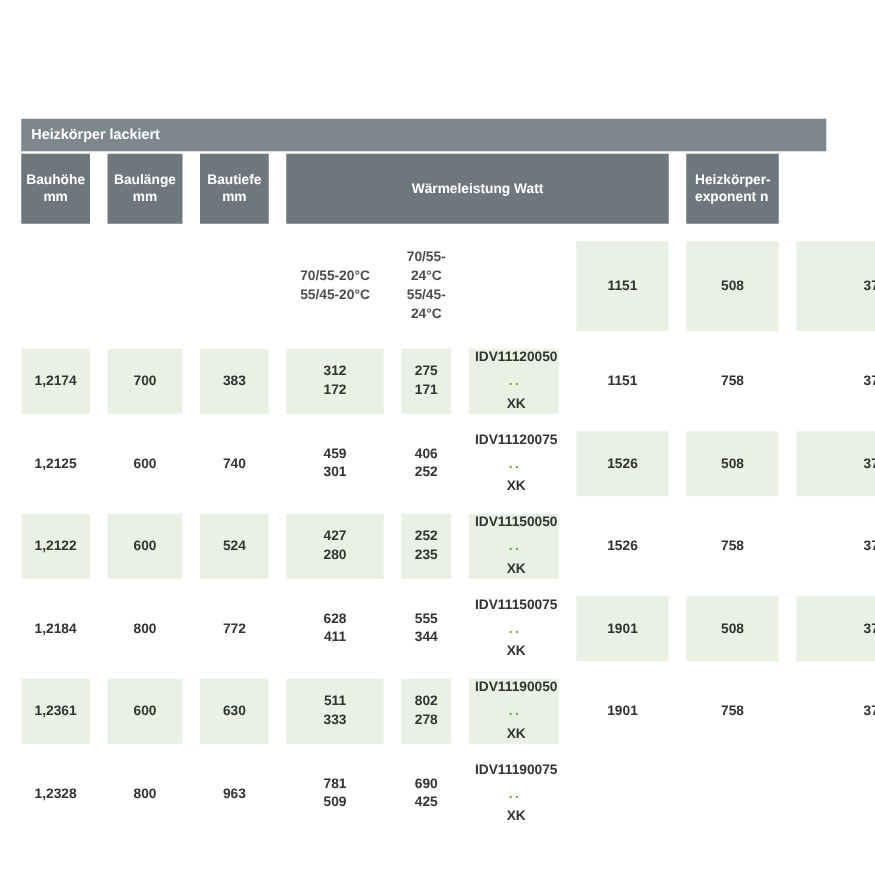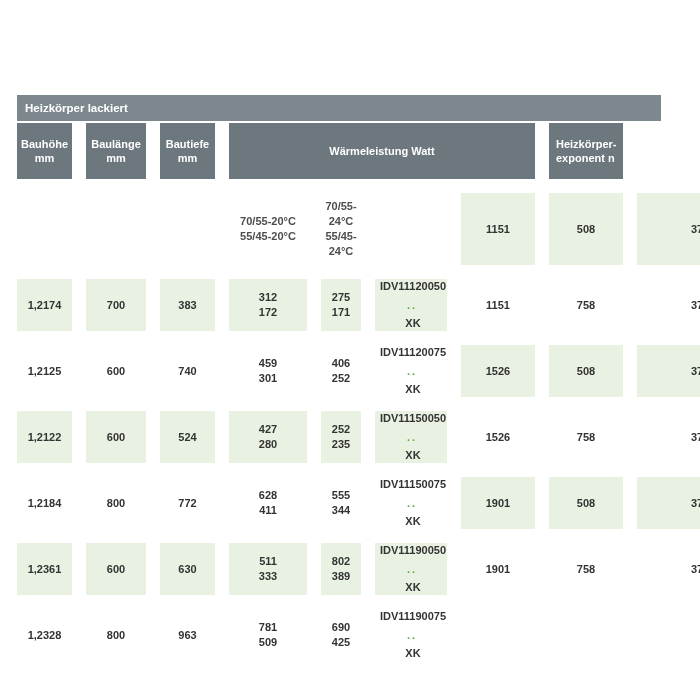--- a/index.html
+++ b/index.html
@@ -194,21 +194,21 @@
           <div class="cell">37</div>
           <div class="cell">1,2361</div>
           <div class="cell">600</div>
           <div class="cell">630</div>
           <div class="cell">
             <span>511</span>
             <span>333</span>
           </div>
           <div class="cell">
             <span>802</span>
-            <span>389</span>
+            <span>278</span>
           </div>
           <div class="cell artikel">
             <span>IDV11190050</span>
             <span class="dots">..</span>
             <span>XK</span>
           </div>
         </section>
 
         <section class="row">
           <div class="cell">1901</div>

